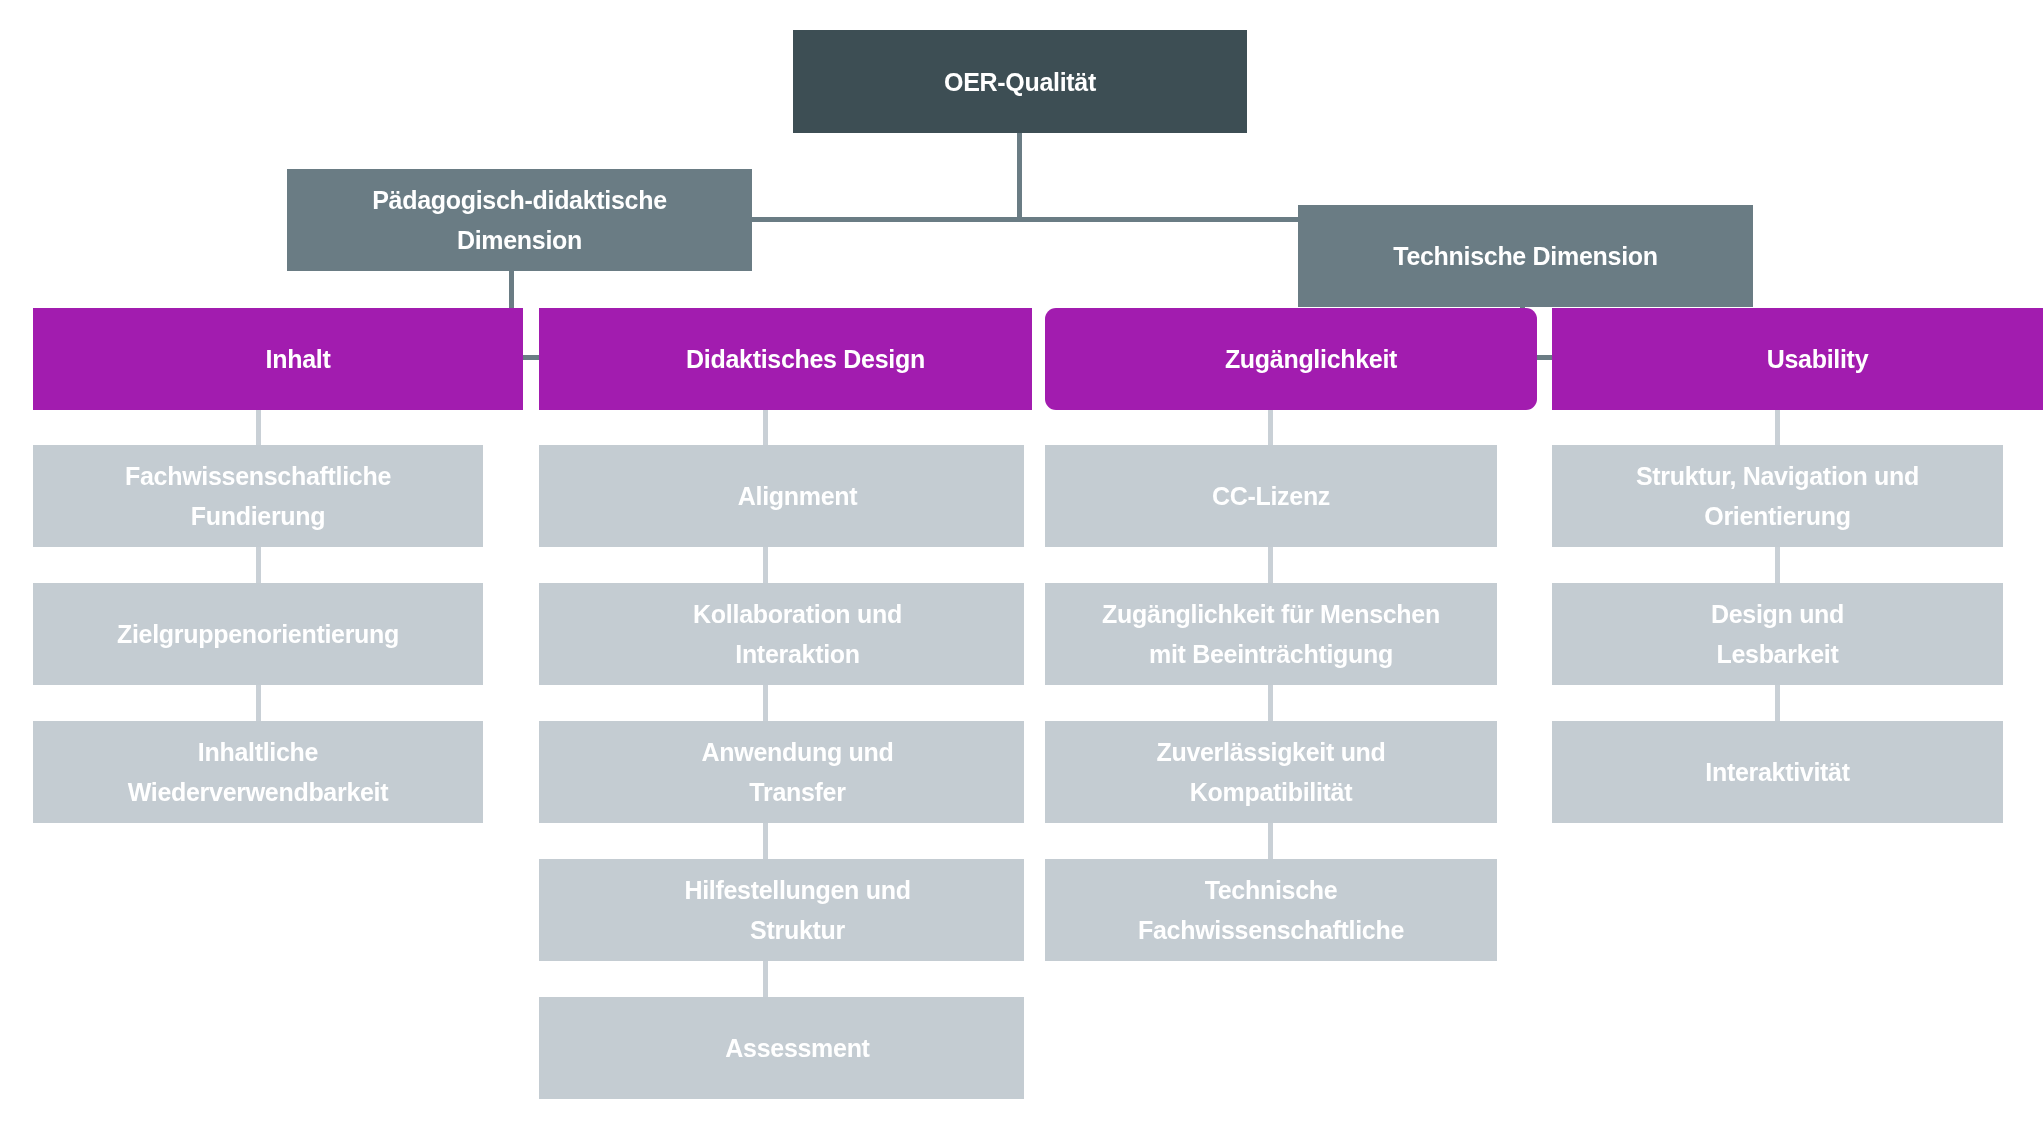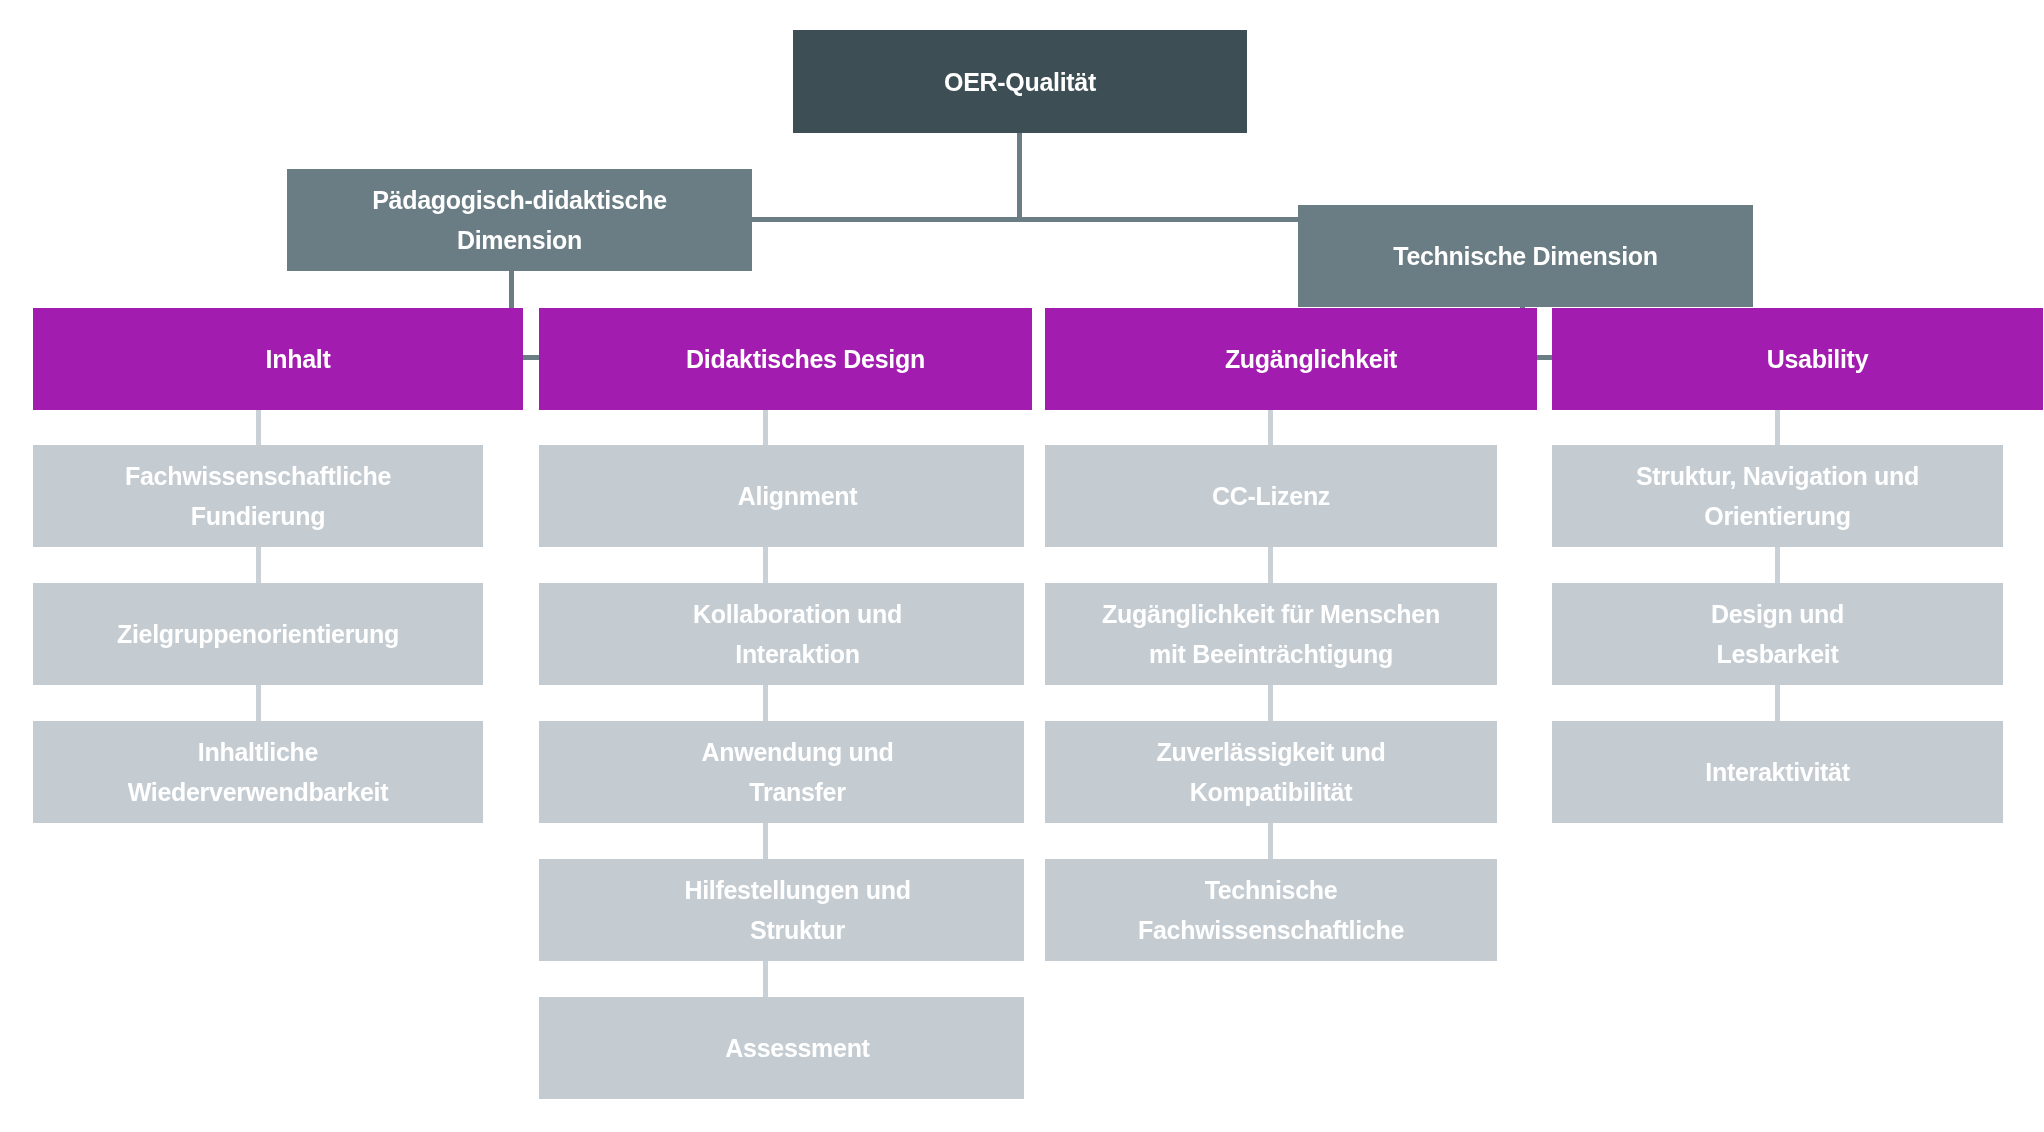--- a/index.html
+++ b/index.html
@@ -33,21 +33,21 @@
   .ln-dark  { background: #6A7C84; }
   .ln-light { background: #C9D0D6; }
 
   
   #n-root { left: 793px;  top: 30px;  width: 454px; height: 103px; }
   #n-dim0 { left: 287px;  top: 169px; width: 465px; height: 102px; }
   #n-dim1 { left: 1298px; top: 169px; width: 455px; height: 102px; margin-top: 36px; }
 
   #n-cat0 { left: 33px;   top: 308px; width: 450px; height: 102px; }
   #n-cat1 { left: 539px;  top: 308px; width: 453px; height: 102px; }
-  #n-cat2 { left: 1045px; top: 308px; width: 452px; height: 102px; }
+  #n-cat2 { left: 1045px; top: 308px; width: 452px; height: 102px; border-radius: 11px; }
   #n-cat3 { left: 1552px; top: 308px; width: 451px; height: 102px; }
 
   .col0 { left: 33px;   width: 450px; }
   .col1 { left: 539px;  width: 453px; padding-left: 32px; }
   .col2 { left: 1045px; width: 452px; }
   .col3 { left: 1552px; width: 451px; }
   .row0 { top: 445px; height: 102px; }
   .row1 { top: 583px; height: 102px; }
   .row2 { top: 721px; height: 102px; }
   .row3 { top: 859px; height: 102px; }

